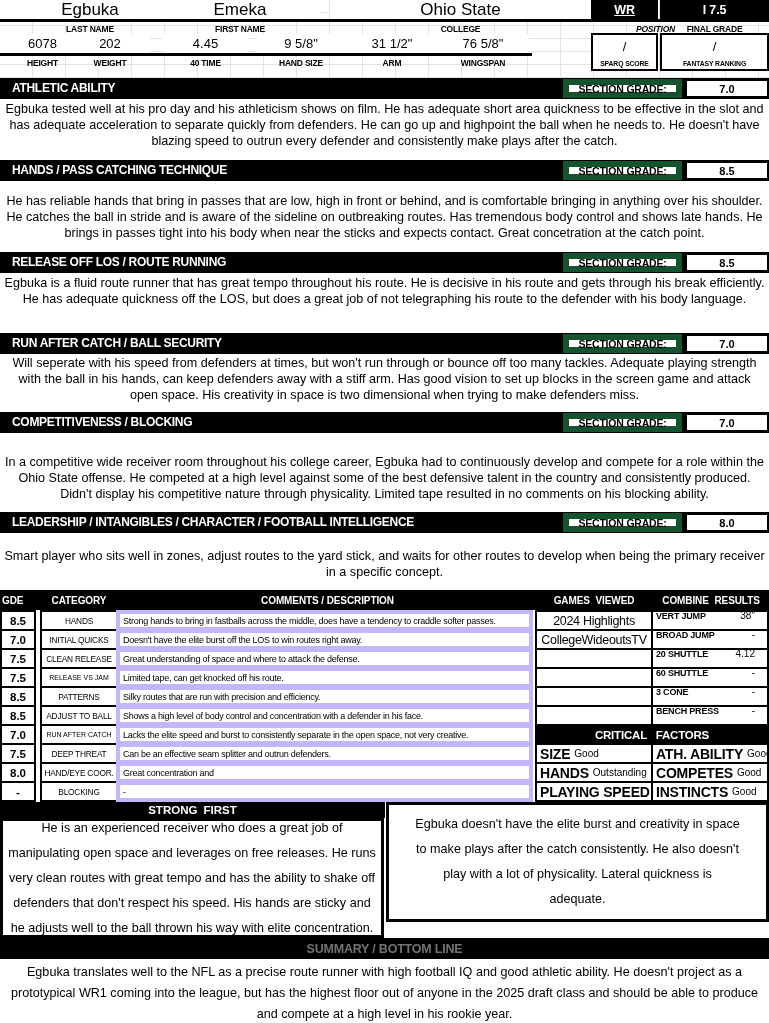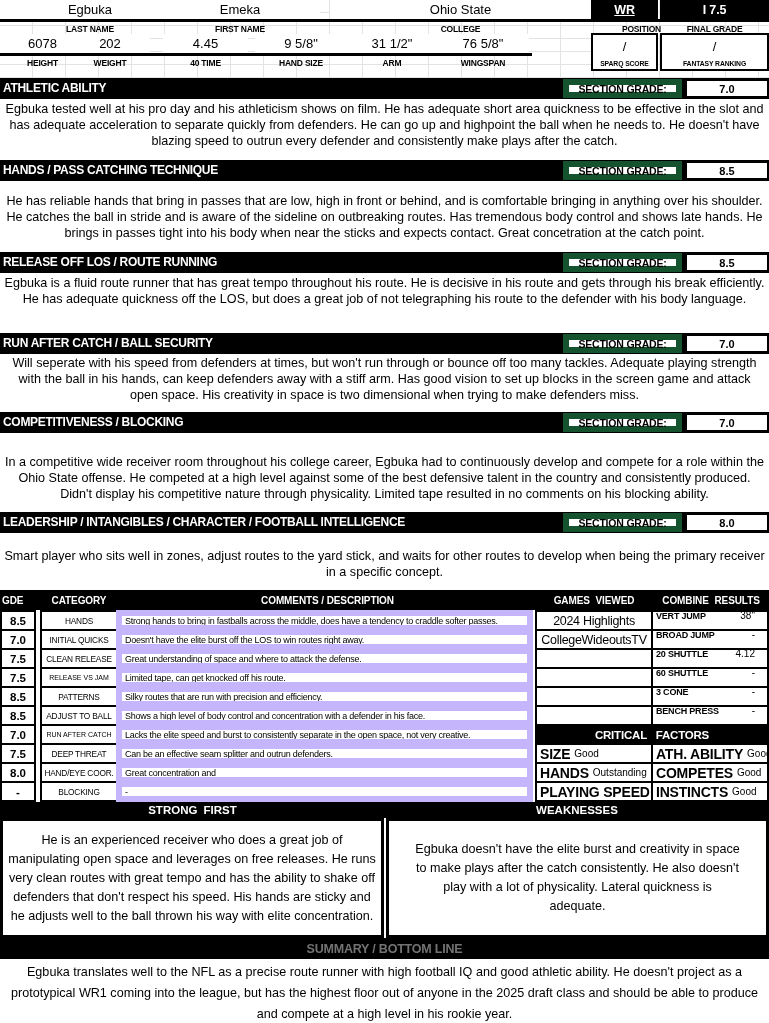--- a/index.html
+++ b/index.html
@@ -7,35 +7,35 @@
   body { font-family: "Liberation Sans", sans-serif; color:#000; }
   .page { position:relative; width:769px; height:1023px; background:#fff; overflow:hidden; margin:0 auto; }
 
   
   .sheet-header { position:relative; width:769px; height:78px;
     background-image:
       repeating-linear-gradient(to right, transparent 0 32px, #e3e3e3 32px 33px),
       repeating-linear-gradient(to bottom, transparent 0 12px, #e3e3e3 12px 13px);
   }
   .hcell { position:absolute; display:flex; align-items:center; justify-content:center; background:#fff; }
-  .hname { font-size:13px; height:19px; top:0; }
+  .hname { font-size:17px; height:19px; top:0; }
   .hblack { background:#000; color:#fff; font-weight:bold; font-size:12.5px; letter-spacing:-0.2px; }
   .hlabel { font-size:8.5px; font-weight:bold; letter-spacing:-0.2px; height:11px; top:23px; background:transparent; }
   .hval { font-size:13px; height:19px; top:34px; }
   .hlabel2 { font-size:8.5px; font-weight:bold; letter-spacing:-0.2px; height:12px; top:57px; background:transparent; }
   .ruleA { position:absolute; left:0; top:19px; width:769px; height:3px; background:#000; }
   .ruleB { position:absolute; left:0; top:53px; width:532px; height:3px; background:#000; }
   .scorebox { position:absolute; top:33px; height:38px; border:2.5px solid #000; background:#fff;
     display:flex; flex-direction:column; align-items:stretch; }
   .scorebox .sb-val { flex:1; display:flex; align-items:center; justify-content:center; font-size:13px; }
   .scorebox .sb-lab { height:12px; display:flex; align-items:center; justify-content:center; font-size:6.8px; font-weight:bold; letter-spacing:-0.1px; }
 
   
   .sec-bar { position:relative; width:769px; height:21px; background:#000; }
-  .sec-title { color:#fff; font-weight:bold; font-size:12px; letter-spacing:-0.3px; line-height:21px; padding-left:3px; display:block; white-space:nowrap; }
+  .sec-title { color:#fff; font-weight:bold; font-size:12px; letter-spacing:-0.3px; line-height:21px; padding-left:12px; display:block; white-space:nowrap; }
   .sg-label { position:absolute; left:563px; top:1px; width:119px; height:19px; background:#fff; border:6px solid #14532d;
     display:flex; align-items:center; justify-content:center; font-size:10.5px; font-weight:bold; letter-spacing:-0.2px; }
   .sg-value { position:absolute; left:685px; top:1px; width:84px; height:19px; background:#fff; border:2px solid #000;
     display:flex; align-items:center; justify-content:center; font-size:11px; font-weight:bold; }
   .sec-text { width:769px; text-align:center; font-size:12.6px; line-height:16px; padding:0 3px; }
   .st1 { height:61px; padding-top:2px; }
   .st2 { height:71px; padding-top:12px; }
   .st3 { height:60px; padding-top:2px; }
   .st4 { height:58px; padding-top:1px; }
   .st5 { height:79px; padding-top:21px; }
@@ -49,38 +49,38 @@
   .th-gv  { width:118px; text-align:center; word-spacing:3px; }
   .th-cr  { width:116px; text-align:center; word-spacing:3px; }
   .tbl-body { display:flex; width:769px; }
   .tbl-left { width:535px; }
   .tbl-right { width:234px; }
   .lt-row { display:flex; height:21px; }
   .lt-row + .lt-row, .rt-row + .rt-row { margin-top:-2px; }
   .lt-gde { width:36px; border:2px solid #000; margin-right:4px; display:flex; align-items:center; justify-content:center; font-size:11.5px; font-weight:bold; background:#fff; }
   .lt-cat { width:78px; border:2px solid #000; display:flex; align-items:center; justify-content:center; font-size:8.3px; letter-spacing:-0.2px; background:#fff; white-space:nowrap; overflow:hidden; }
   .lt-cat.small { font-size:7px; letter-spacing:0; }
-  .lt-com { width:417px; border:6px solid #c4b5fd; margin-left:-2px; display:flex; align-items:center; font-size:9px; letter-spacing:-0.25px; padding-left:3px; background:#fff; white-space:nowrap; overflow:hidden; }
+  .lt-com { width:417px; border:4px solid #c4b5fd; margin-left:-2px; display:flex; align-items:center; font-size:9px; letter-spacing:-0.25px; padding-left:3px; background:#fff; white-space:nowrap; overflow:hidden; }
   .rt-row { display:flex; height:21px; }
   .rt-games { width:118px; border:2px solid #000; display:flex; align-items:center; justify-content:center; font-size:12.5px; letter-spacing:-0.3px; background:#fff; white-space:nowrap; }
   .rt-comb { width:118px; margin-left:-2px; border:2px solid #000; display:flex; align-items:center; padding:0 12px 10px 3px; background:#fff; white-space:nowrap; }
   .rt-comb .cl { font-size:9px; font-weight:bold; letter-spacing:-0.2px; }
   .rt-comb .cv { font-size:10px; margin-left:auto; }
   .cf-bar { width:234px; height:21px; background:#000; color:#fff; font-weight:bold; font-size:11.5px; word-spacing:6px; display:flex; align-items:center; justify-content:center; letter-spacing:-0.2px; }
   .cf-cell { width:118px; border:2px solid #000; display:flex; align-items:center; padding-left:3px; background:#fff; white-space:nowrap; overflow:hidden; }
   .cf-cell + .cf-cell { margin-left:-2px; }
   .cf-cell .fl { font-size:14px; font-weight:bold; letter-spacing:-0.2px; }
   .cf-cell .fv { font-size:10px; margin-left:4px; }
 
   
   .sw-wrap { display:flex; width:769px; }
   .sw-col-l { width:385px; }
   .sw-col-r { width:384px; }
   .sw-bar { height:16px; background:#000; color:#fff; font-weight:bold; font-size:11.5px; word-spacing:3px; display:flex; align-items:center; justify-content:center; }
-  .sw-box { height:120px; border:3px solid #000; text-align:center; font-size:12.6px; line-height:19px; display:flex; align-items:center; justify-content:center; background:#fff; }
+  .sw-box { height:120px; border:3px solid #000; text-align:center; font-size:12.6px; line-height:25px; display:flex; align-items:center; justify-content:center; background:#fff; }
   .sw-box-l { padding:0 5px; margin-right:1px; }
   .sw-box-r { padding:0 25px; margin-left:1px; }
 
   
   .sum-bar { width:769px; height:21px; background:#000; color:#737373; font-weight:bold; font-size:12.5px; letter-spacing:-0.2px; display:flex; align-items:center; justify-content:center; }
   .sum-text { width:769px; text-align:center; font-size:12.6px; line-height:21px; padding:3px 4px 0 4px; }
 </style>
 </head>
 <body>
 
@@ -89,21 +89,21 @@
   <div class="sheet-header">
     <div class="hcell hname" style="left:0;width:180px;">Egbuka</div>
     <div class="hcell hname" style="left:160px;width:160px;">Emeka</div>
     <div class="hcell hname" style="left:330px;width:261px;">Ohio State</div>
     <div class="hcell hname hblack" style="left:591px;width:67px;text-decoration:underline;">WR</div>
     <div class="hcell hname hblack" style="left:660px;width:109px;">I 7.5</div>
     <div class="ruleA"></div>
     <div class="hcell hlabel" style="left:0;width:180px;">LAST NAME</div>
     <div class="hcell hlabel" style="left:160px;width:160px;">FIRST NAME</div>
     <div class="hcell hlabel" style="left:330px;width:261px;">COLLEGE</div>
-    <div class="hcell hlabel" style="left:608px;width:67px;">POSITION</div>
+    <div class="hcell hlabel" style="left:622px;width:67px;font-style:italic;">POSITION</div>
     <div class="hcell hlabel" style="left:660px;width:109px;">FINAL GRADE</div>
     <div class="hcell hval" style="left:0;width:85px;">6078</div>
     <div class="hcell hval" style="left:70px;width:80px;">202</div>
     <div class="hcell hval" style="left:163px;width:85px;">4.45</div>
     <div class="hcell hval" style="left:255px;width:92px;">9 5/8"</div>
     <div class="hcell hval" style="left:347px;width:90px;">31 1/2"</div>
     <div class="hcell hval" style="left:437px;width:92px;">76 5/8"</div>
     <div class="ruleB"></div>
     <div class="hcell hlabel2" style="left:0;width:85px;">HEIGHT</div>
     <div class="hcell hlabel2" style="left:70px;width:80px;">WEIGHT</div>
@@ -303,21 +303,20 @@
         </div>
     </div>
   </div>
 
   <div class="sw-wrap">
     <div class="sw-col-l">
       <div class="sw-bar">STRONG FIRST</div>
       <div class="sw-box sw-box-l">He is an experienced receiver who does a great job of manipulating open space and leverages on free releases. He runs very clean routes with great tempo and has the ability to shake off defenders that don't respect his speed. His hands are sticky and he adjusts well to the ball thrown his way with elite concentration.</div>
     </div>
     <div class="sw-col-r">
-      <div class="sw-bar">WEAKNESSES</div>
       <div class="sw-box sw-box-r">Egbuka doesn't have the elite burst and creativity in space to make plays after the catch consistently. He also doesn't play with a lot of physicality. Lateral quickness is adequate.</div>
     </div>
   </div>
 
   <div class="sum-bar">SUMMARY / BOTTOM LINE</div>
   <div class="sum-text">Egbuka translates well to the NFL as a precise route runner with high football IQ and good athletic ability. He doesn't project as a prototypical WR1 coming into the league, but has the highest floor out of anyone in the 2025 draft class and should be able to produce and compete at a high level in his rookie year.</div>
 
 </div>
 
 </body></html>

